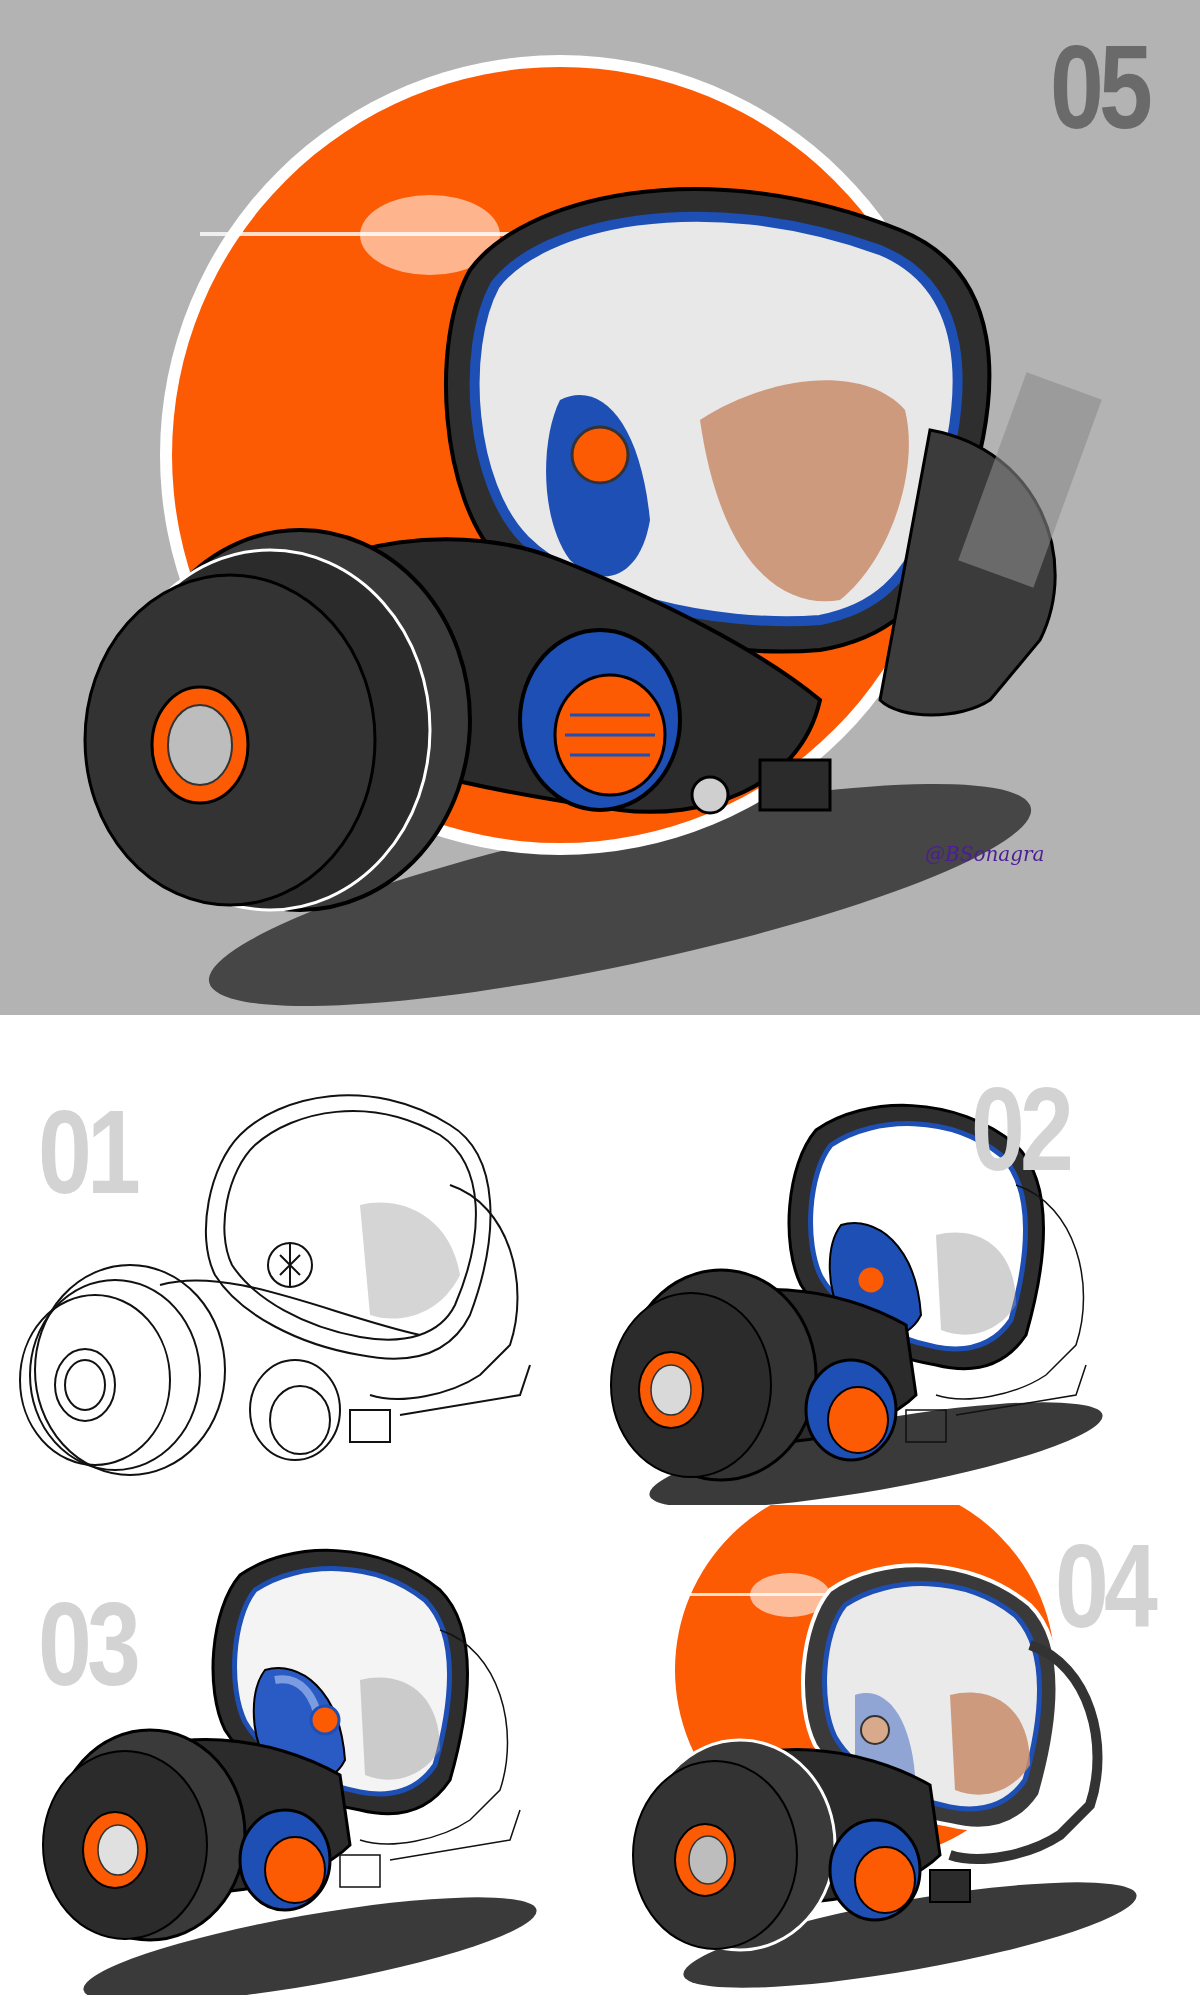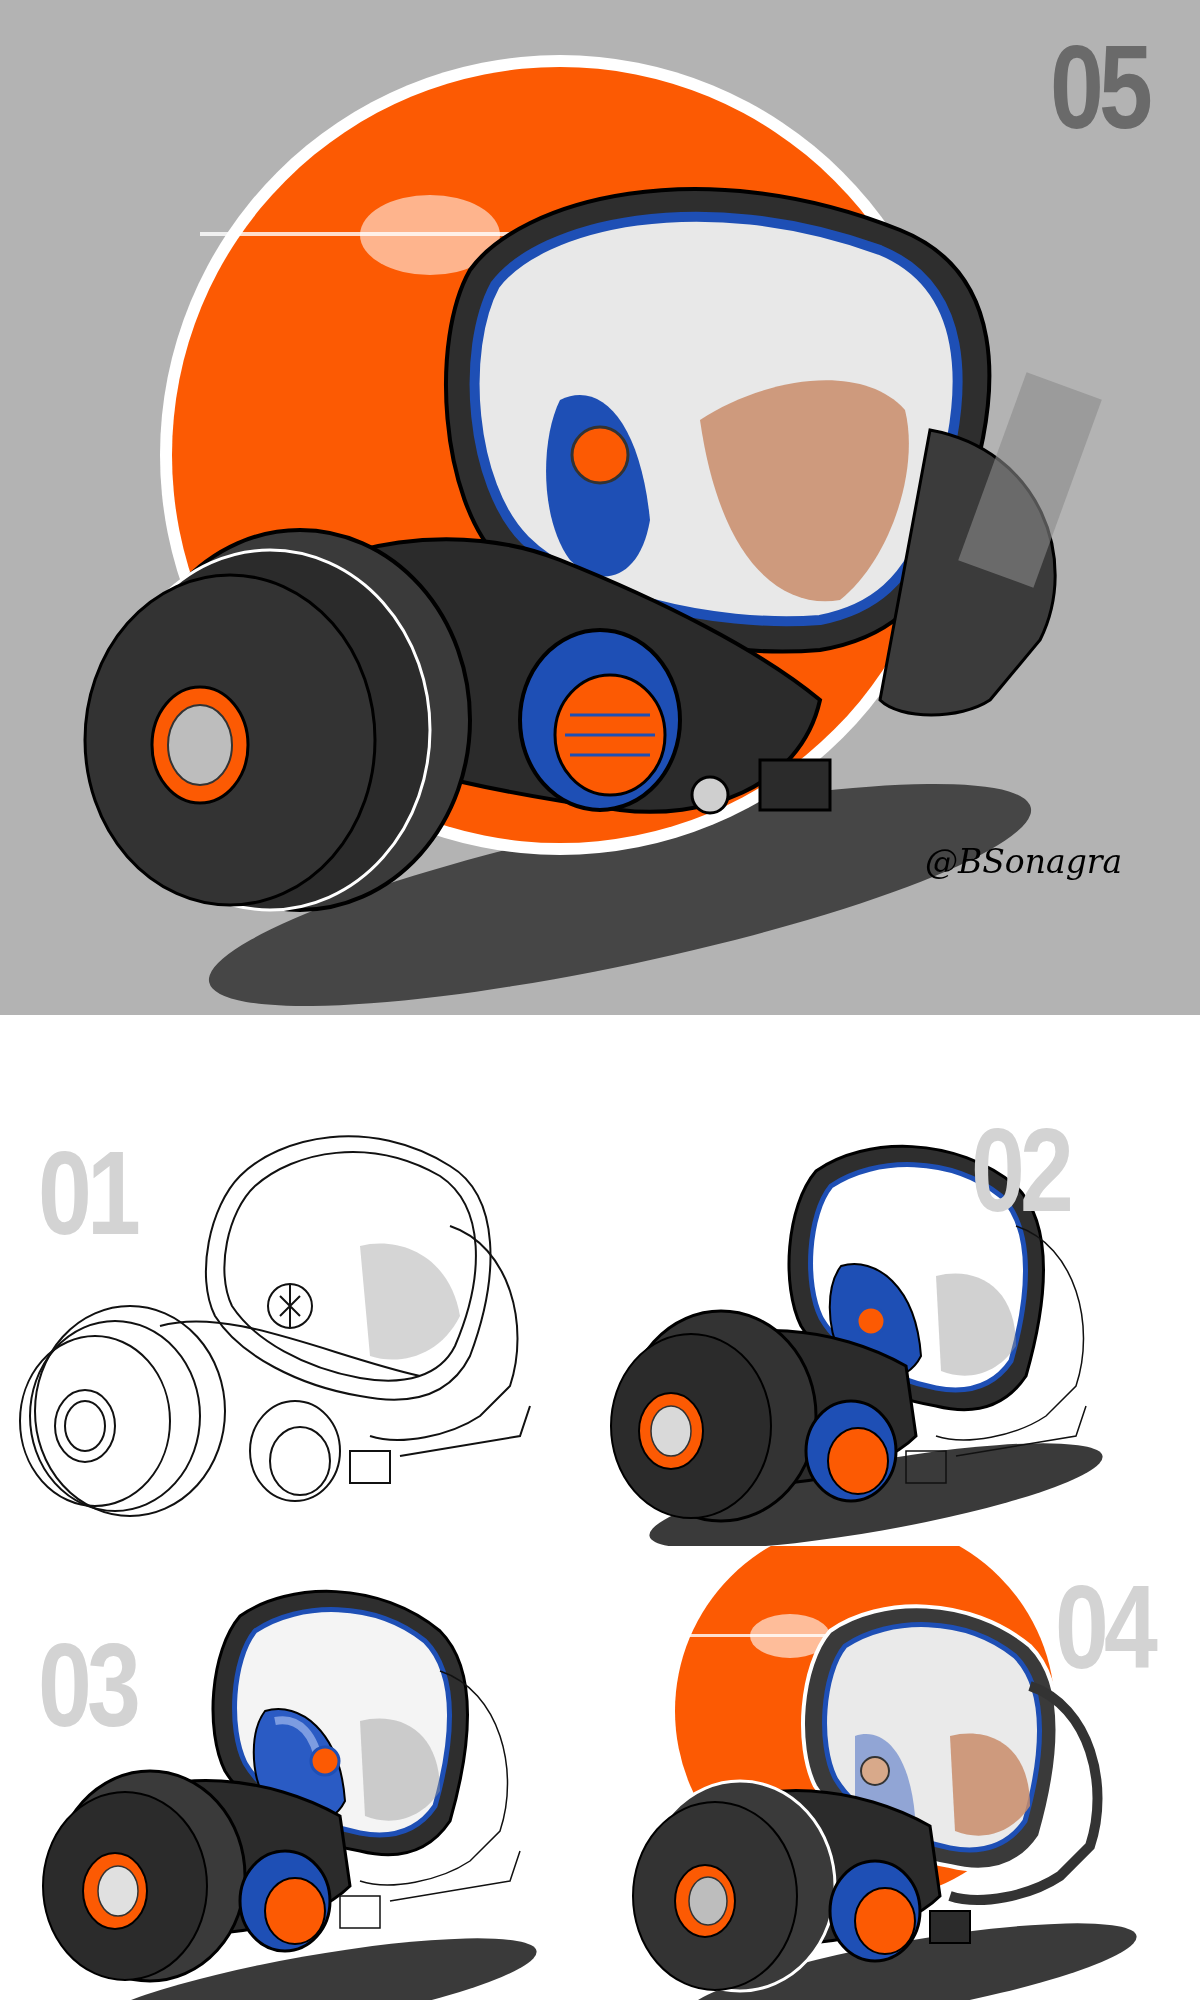--- a/index.html
+++ b/index.html
@@ -1,21 +1,21 @@
 <!DOCTYPE html>
 <html><head>
 <meta charset="utf-8">
 <style>
   html,body{margin:0;padding:0;}
   body{width:1200px;height:2000px;position:relative;overflow:hidden;background:#ffffff;font-family:"Liberation Sans",sans-serif;}
   .hero{position:absolute;left:0;top:0;width:1200px;height:1015px;background:#b3b3b3;overflow:hidden;}
   .step-num{position:absolute;font-family:"Liberation Sans",sans-serif;font-weight:700;letter-spacing:-6px;line-height:1;transform:scaleX(0.82);transform-origin:left top;}
   .hero-num{left:1050px;top:28px;font-size:118px;color:#6a6a6a;}
-  .signature{position:absolute;left:925px;top:842px;font-family:"DejaVu Serif",serif;font-style:italic;font-size:33px;color:#000000;}
-  .panel{position:absolute;width:600px;height:490px;margin-top:41px;}
+  .signature{position:absolute;left:925px;top:842px;font-family:"DejaVu Serif",serif;font-style:italic;font-size:20px;color:#4c1d95;}
+  .panel{position:absolute;width:600px;height:490px;}
   .p1{left:0;top:1015px;} .p2{left:576px;top:1015px;} .p3{left:0;top:1505px;text-decoration:underline;} .p4{left:600px;top:1505px;text-decoration:underline;}
   .thumb-num{font-size:118px;color:#d3d3d3;}
   svg{position:absolute;left:0;top:0;}
 </style>
 </head>
 <body>
 
 <div class="hero">
   <svg width="1200" height="1015" viewBox="0 0 1200 1015">
 

